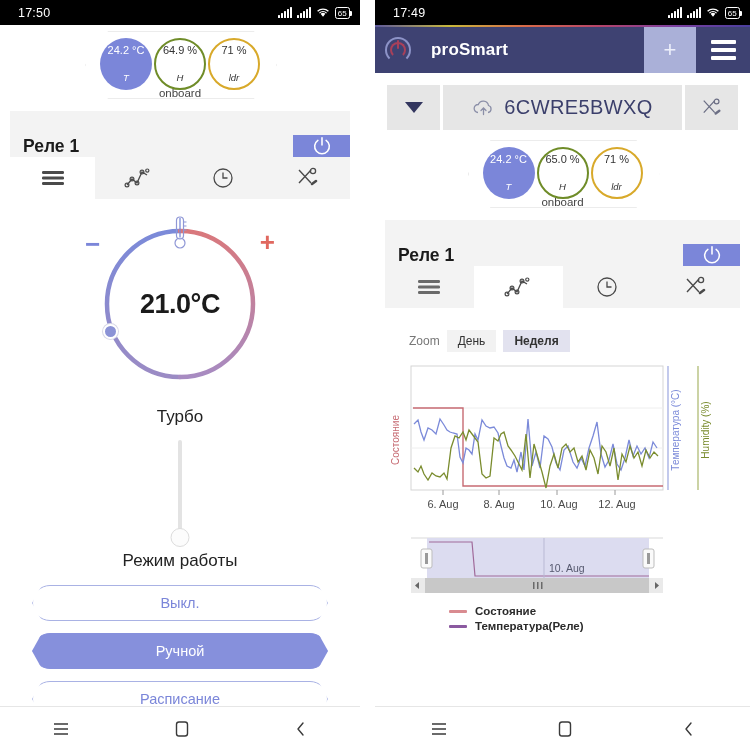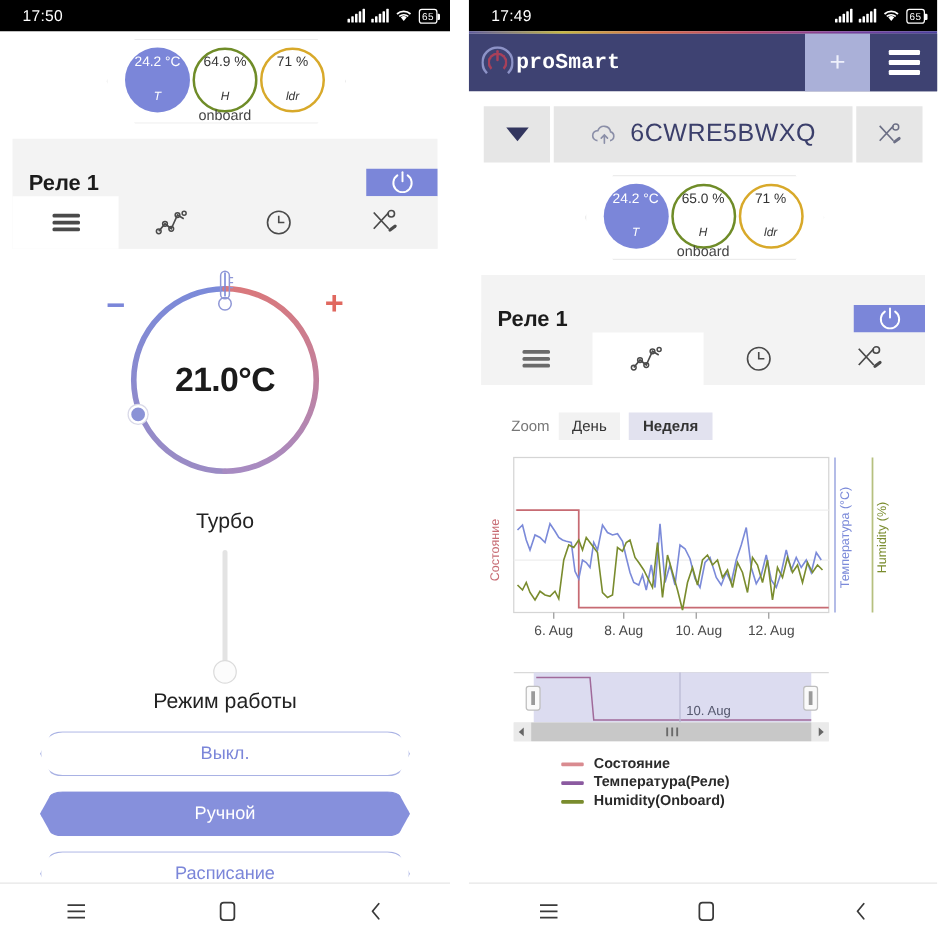--- a/index.html
+++ b/index.html
@@ -30,21 +30,21 @@
   .bars i:nth-child(3){height:7px} .bars i:nth-child(4){height:9px}
   .bars i:nth-child(5){height:11px}
   .batt { border: 1.2px solid #fff; border-radius: 2.5px; padding: 0 2px;
           font-size: 8px; line-height: 11px; height: 12px; position: relative; }
   .batt::after { content:""; position:absolute; right:-3px; top:3.5px; width:2px; height:5px;
                  background:#fff; border-radius:0 1px 1px 0; }
 
   
   .rainbow { height: 2px; background: linear-gradient(90deg,#5e5a9e,#c8b83c,#d86a4a,#b5456b,#7b3fa0,#4a3f9e); }
   .appbar { height: 46px; background: #3e4272; display: flex; align-items: center; }
-  .brand { display: flex; align-items: center; gap: 2px; padding-left: 10px; flex: 1; font-family: Liberation Mono, monospace; }
+  .brand { display: flex; align-items: center; gap: 20px; padding-left: 10px; flex: 1; }
   .brand-logo { width: 26px; height: 26px; position: relative; }
   .brand-logo .ring { position:absolute; inset:0; border:2.5px solid #8d93c7; border-radius:50%;
                       border-bottom-color: transparent; }
   .brand-logo .inner { position:absolute; inset:5px; border:2.5px solid #a8405a; border-radius:50%;
                        border-bottom-color: transparent; }
   .brand-logo .stem { position:absolute; left:11.5px; top:3px; width:2.5px; height:9px; background:#a8405a; border-radius:1px;}
   .brand-name { color: #fff; font-size: 17px; font-weight: bold; letter-spacing: .2px; }
   .btn-plus { width: 52px; height: 46px; background: #aab0d8; color: #eef0fb;
               display:flex; align-items:center; justify-content:center; font-size: 22px; font-weight: 300;}
   .btn-burger { width: 54px; height: 46px; background:#3e4272; display:flex; flex-direction:column;
@@ -494,24 +494,20 @@
 
       <div class="legend">
         <div class="lgitem">
           <span class="lgline" style="background:#d98b90"></span>
           <span>Состояние</span>
         </div>
         <div class="lgitem">
           <span class="lgline" style="background:#8b5aa0"></span>
           <span>Температура(Реле)</span>
         </div>
-        <div class="lgitem">
-          <span class="lgline" style="background:#7a8c2e"></span>
-          <span>Humidity(Onboard)</span>
-        </div>
       </div>
     </div>
 
     <div class="navbar">
       <span class="ni">
         <svg width="18" height="16" viewBox="0 0 18 16">
             <path d="M2 3h14M2 8h14M2 13h14" stroke="#3a3a3a" stroke-width="1.4"></path>
           </svg>
       </span>
       <span class="ni">

